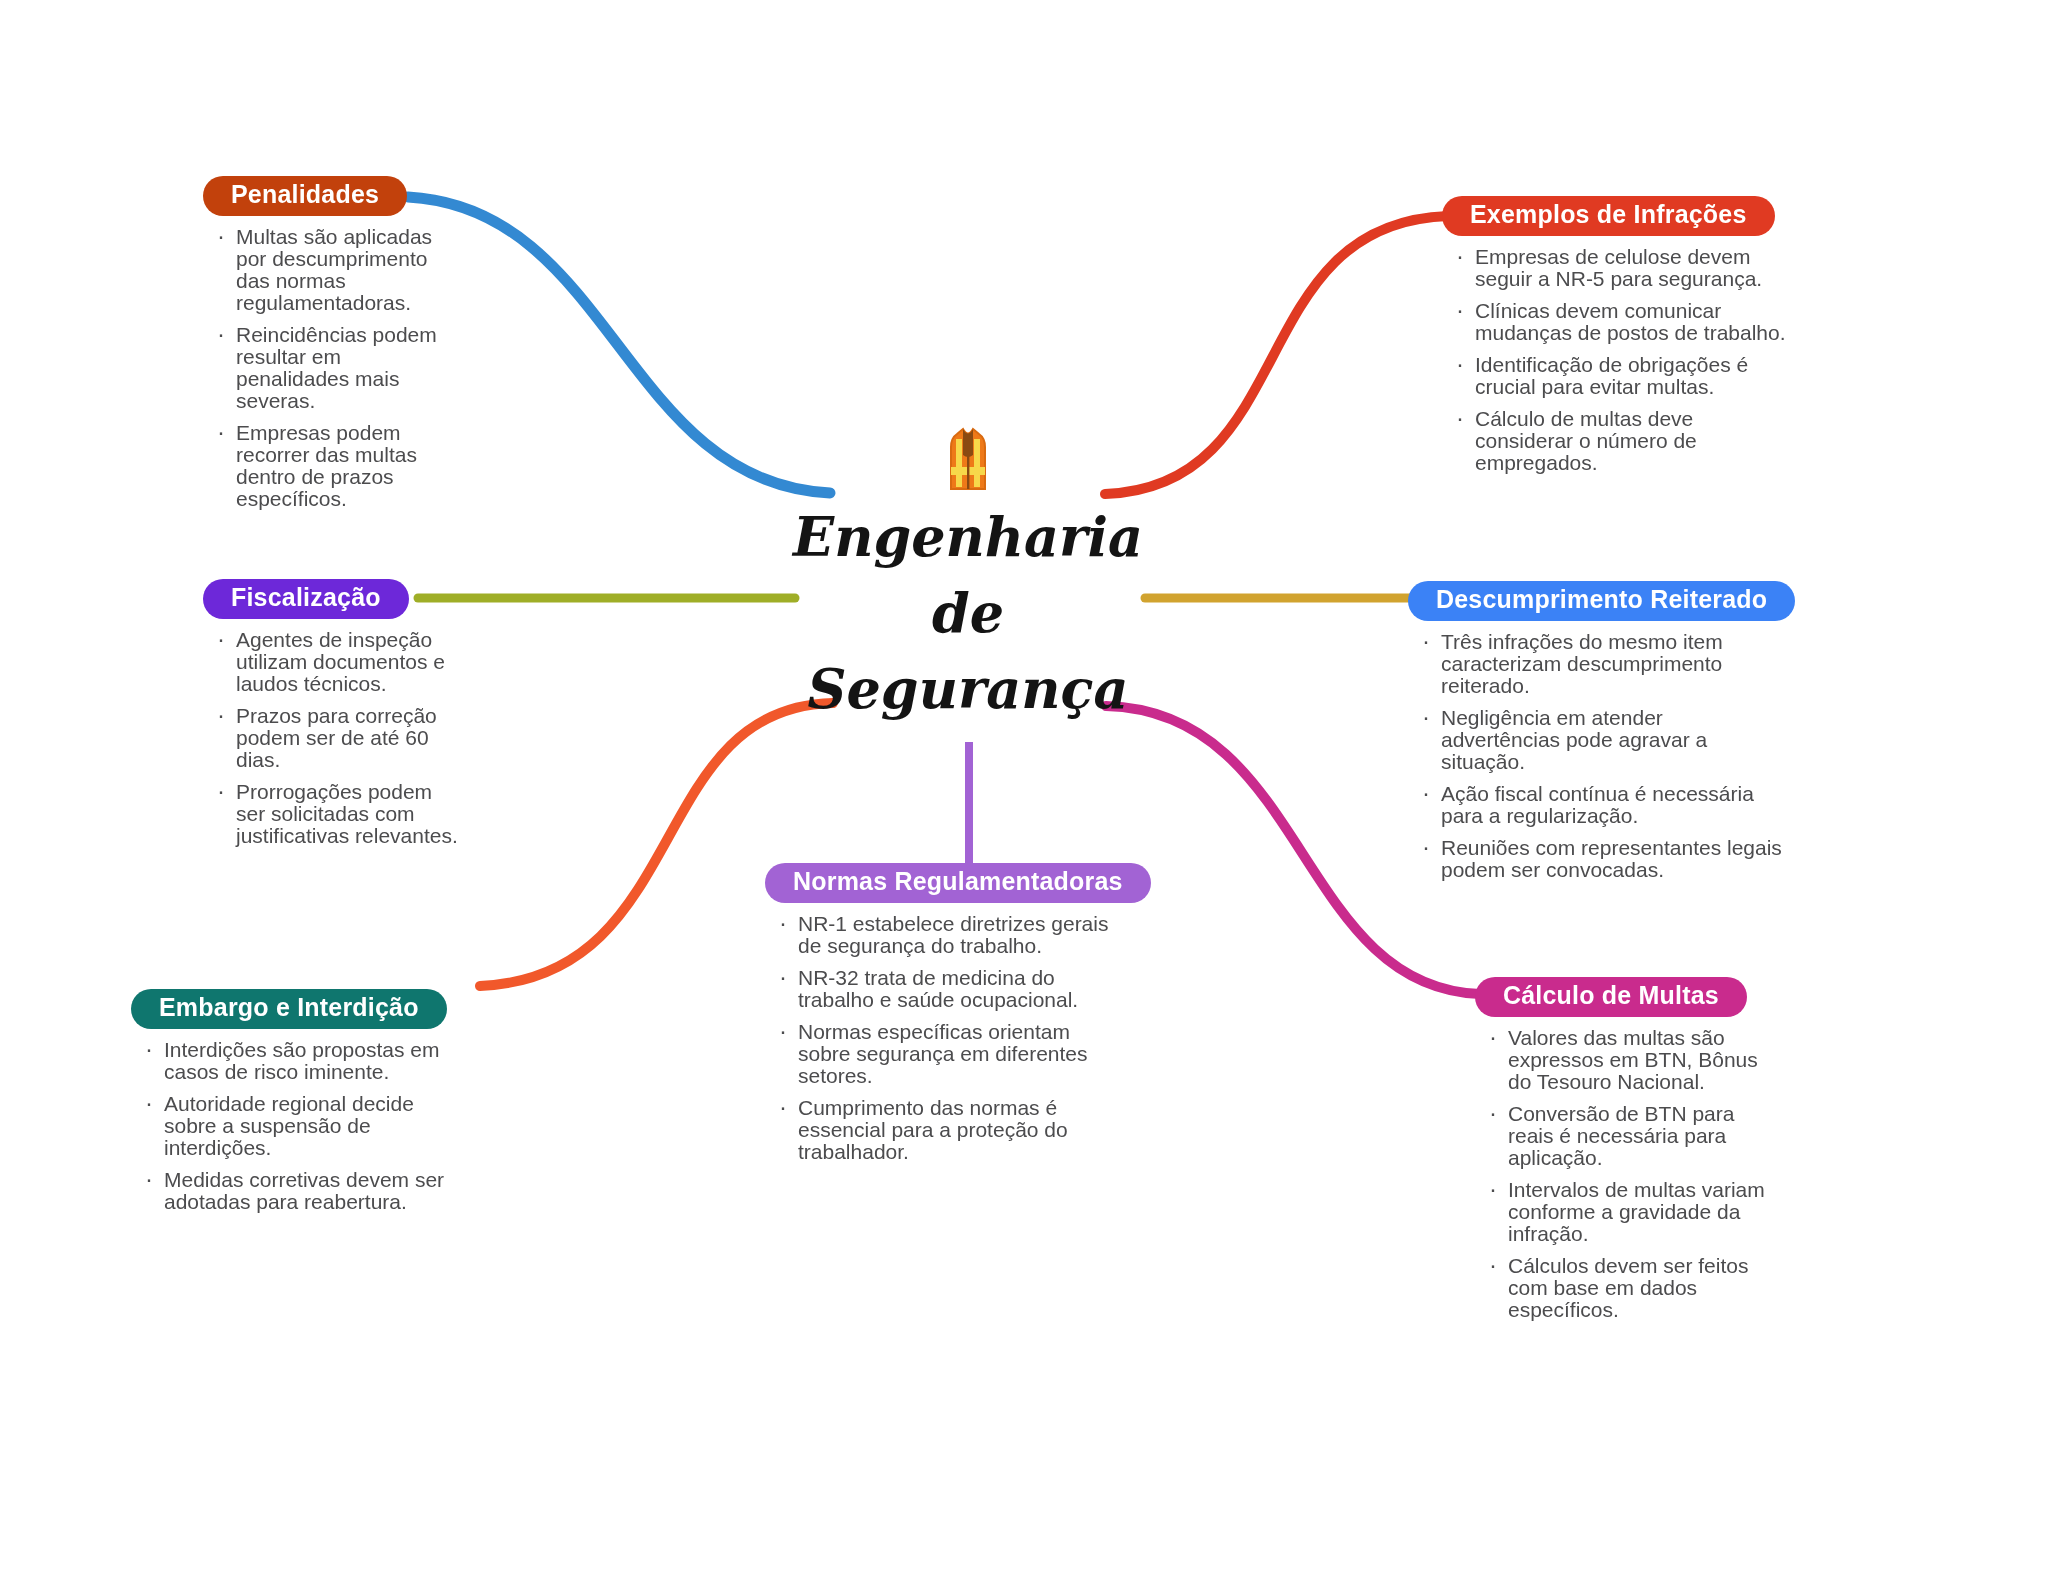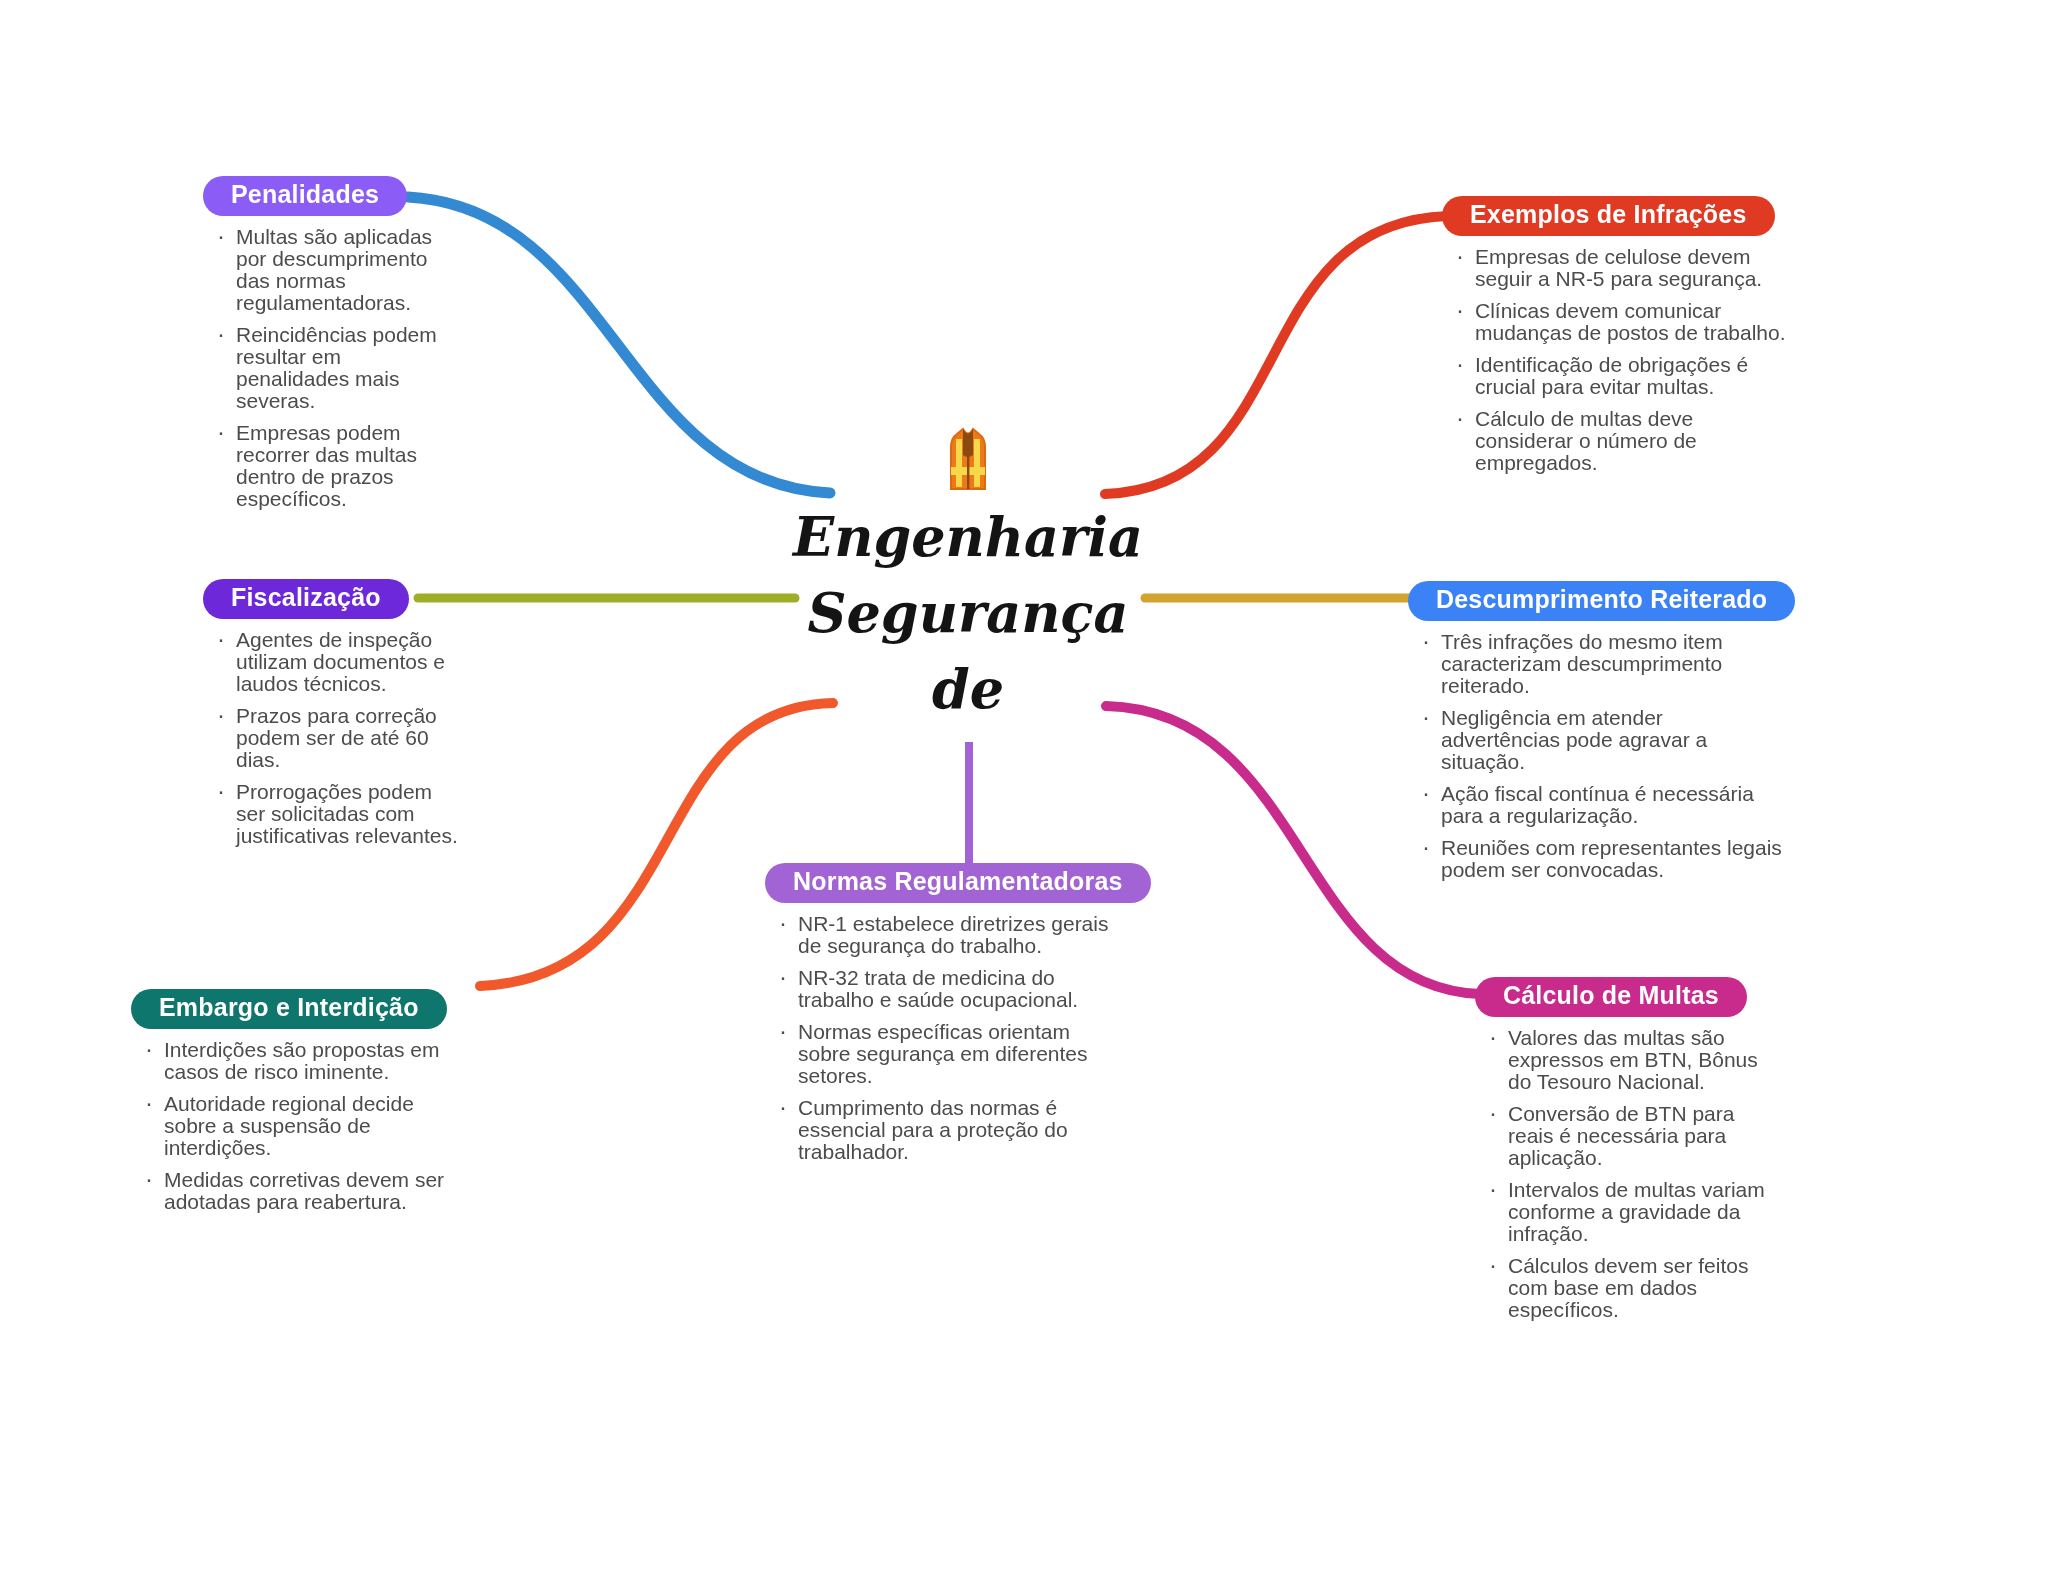--- a/index.html
+++ b/index.html
@@ -47,27 +47,27 @@
   <svg class="vest" width="64" height="68" viewBox="0 0 64 68">
     <path d="M15 64 L15 22 Q15 13 21 9 L27 4 Q32 13 37 4 L43 9 Q49 13 49 22 L49 64 Z" fill="#ee7918" stroke="#d96a10" stroke-width="2"></path>
     <path d="M27 4 Q32 13 37 4 L37 30 Q32 34 27 30 Z" fill="#8a4a12"></path>
     <rect x="20" y="14" width="6" height="48" fill="#f7d84a"></rect>
     <rect x="38" y="14" width="6" height="48" fill="#f7d84a"></rect>
     <rect x="15" y="42" width="34" height="8" fill="#f7d84a"></rect>
     <rect x="31" y="30" width="2.4" height="34" fill="#8a4a12"></rect>
   </svg>
   <div class="center-title">
     <span class="tline">Engenharia</span>
+    <span class="tline">de</span>
     <span class="tline">Segurança</span>
-    <span class="tline">de</span>
   </div>
 </div>
 
 <section class="branch" style="left:203px;top:176px;width:252px;">
-  <div class="pill" style="background: #8b5cf6;">Penalidades</div>
+  <div class="pill" style="background: #c2410c;">Penalidades</div>
   <ul class="items">
     <li>Multas são aplicadas por descumprimento das normas regulamentadoras.</li>
     <li>Reincidências podem resultar em penalidades mais severas.</li>
     <li>Empresas podem recorrer das multas dentro de prazos específicos.</li>
   </ul>
 </section>
 
 <section class="branch" style="left:203px;top:579px;width:258px;">
   <div class="pill" style="background: #6d28d9;">Fiscalização</div>
   <ul class="items">

